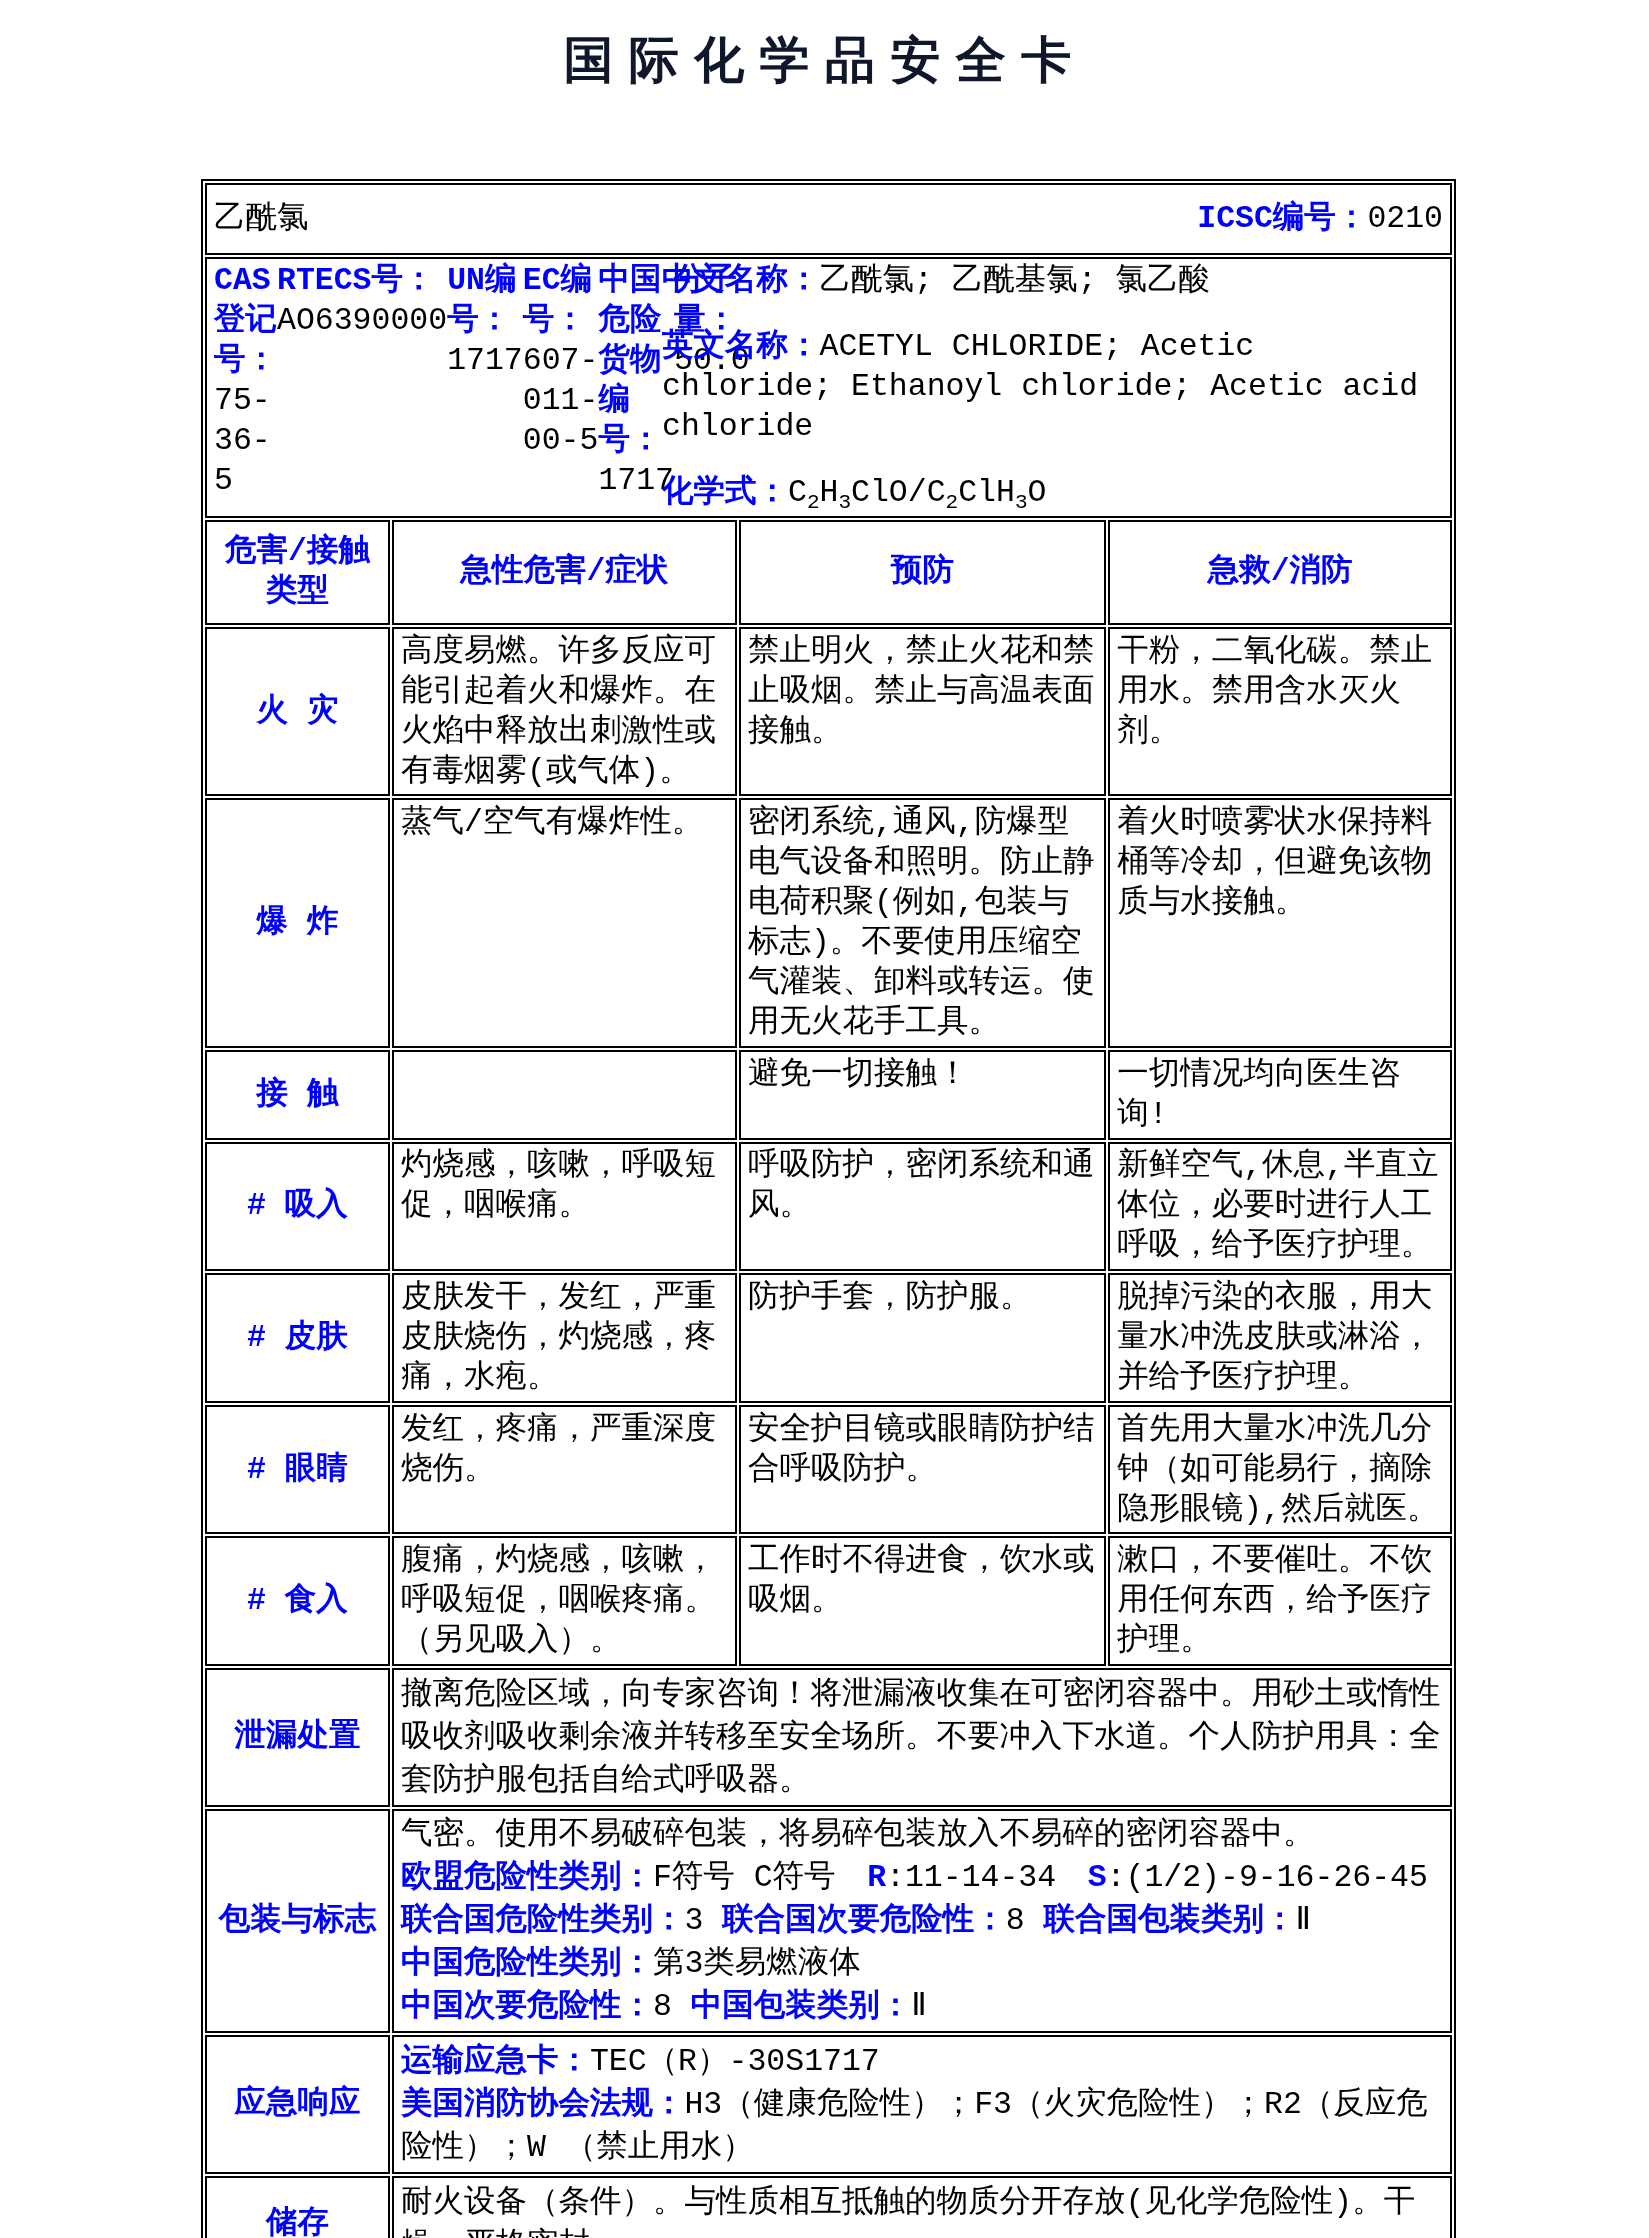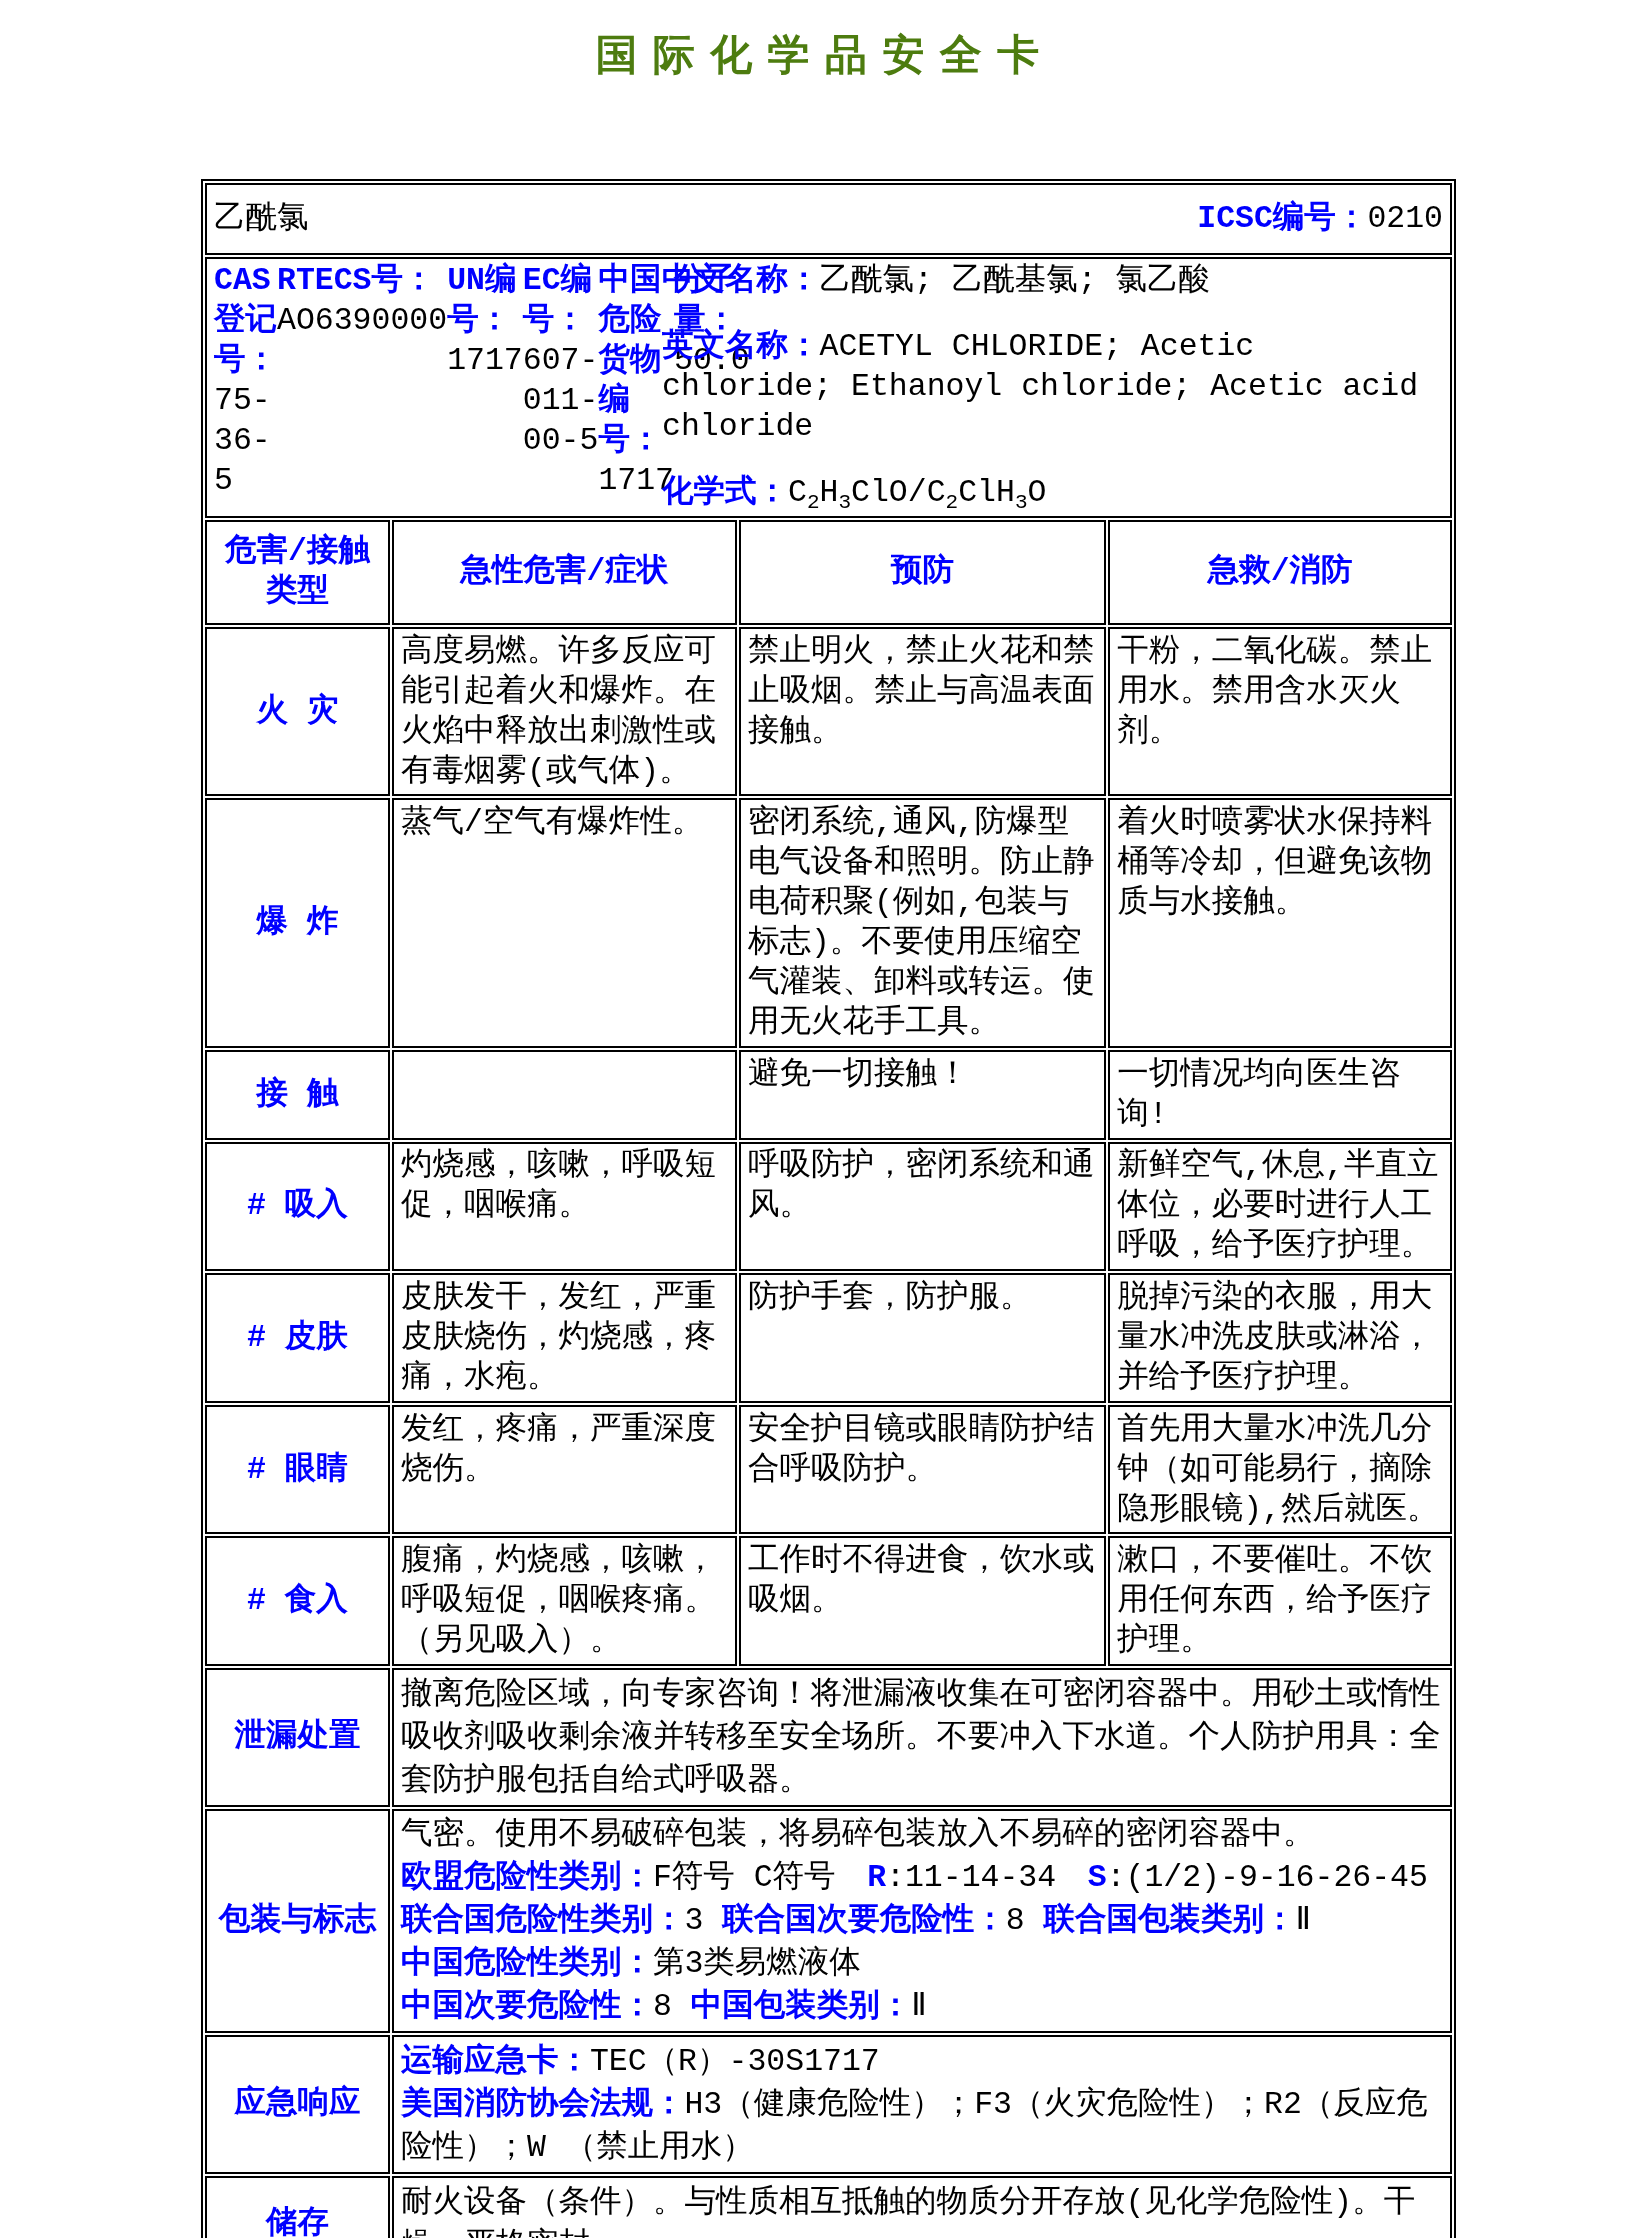--- a/index.html
+++ b/index.html
@@ -13,23 +13,23 @@
     position: relative;
     font-family: "Liberation Mono", "DejaVu Sans Mono", monospace;
     color: #000000;
   }
   .page-title {
     position: absolute;
     top: 27px;
     left: 0;
     width: 100%;
     text-align: center;
-    font-size: 42px;
+    font-size: 50px;
     font-weight: bold;
-    color: #4d7c0f;
+    color: #0f172a;
     letter-spacing: 15.4px;
   }
   table.card {
     position: absolute;
     left: 201px;
     top: 179px;
     width: 1255px;
     table-layout: fixed;
     border-collapse: separate;
     border-spacing: 2.8px;

